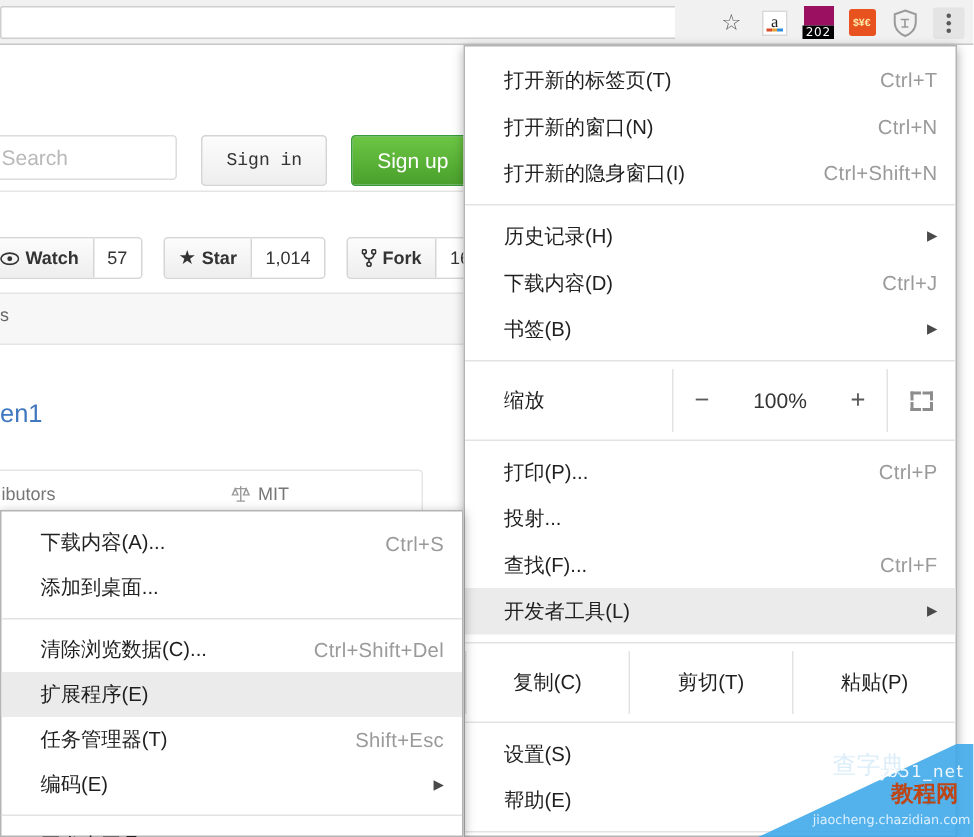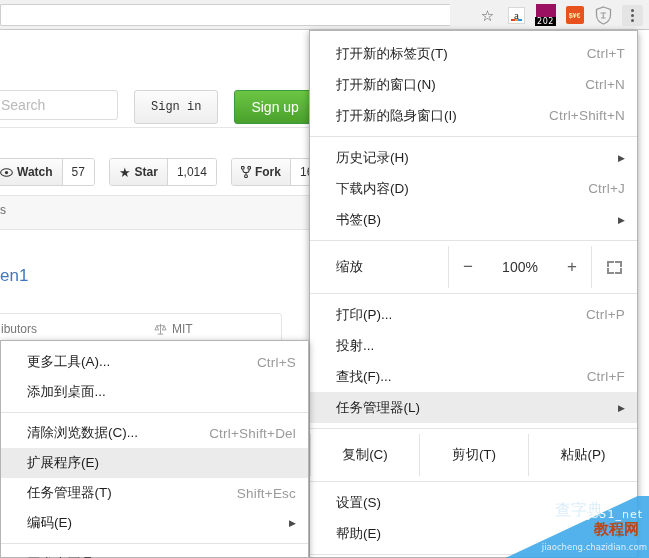--- a/index.html
+++ b/index.html
@@ -314,21 +314,21 @@
   </div>
   <div class="mi">
     <span class="lbl">投射...</span>
     <span class="acc"></span>
   </div>
   <div class="mi">
     <span class="lbl">查找(F)...</span>
     <span class="acc">Ctrl+F</span>
   </div>
   <div class="mi sel">
-    <span class="lbl">任务管理器(L)</span>
+    <span class="lbl">开发者工具(L)</span>
     <span class="arrow">▶</span>
   </div>
 
   <div class="sep"></div>
 
   <div class="editrow">
     <span class="ecell rest">复制(C)</span>
     <span class="ecell rest">剪切(T)</span>
     <span class="ecell rest">粘贴(P)</span>
   </div>
@@ -343,21 +343,21 @@
     <span class="lbl">帮助(E)</span>
     <span class="arrow">▶</span>
   </div>
 
   <div class="sep"></div>
 
 </div>
 
 <div class="menu" id="sub-menu">
   <div class="mi">
-    <span class="lbl">更多工具(A)...</span>
+    <span class="lbl">下载内容(A)...</span>
     <span class="acc">Ctrl+S</span>
   </div>
   <div class="mi">
     <span class="lbl">添加到桌面...</span>
     <span class="acc"></span>
   </div>
 
   <div class="sep"></div>
 
   <div class="mi">

